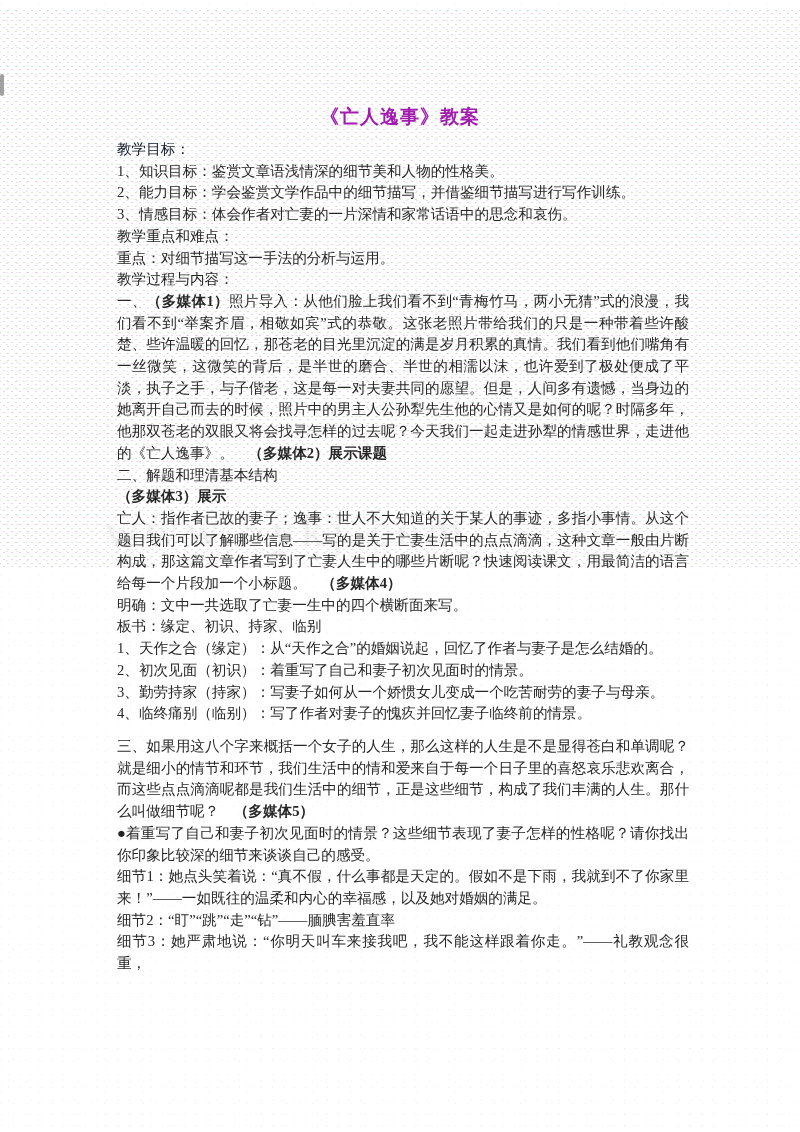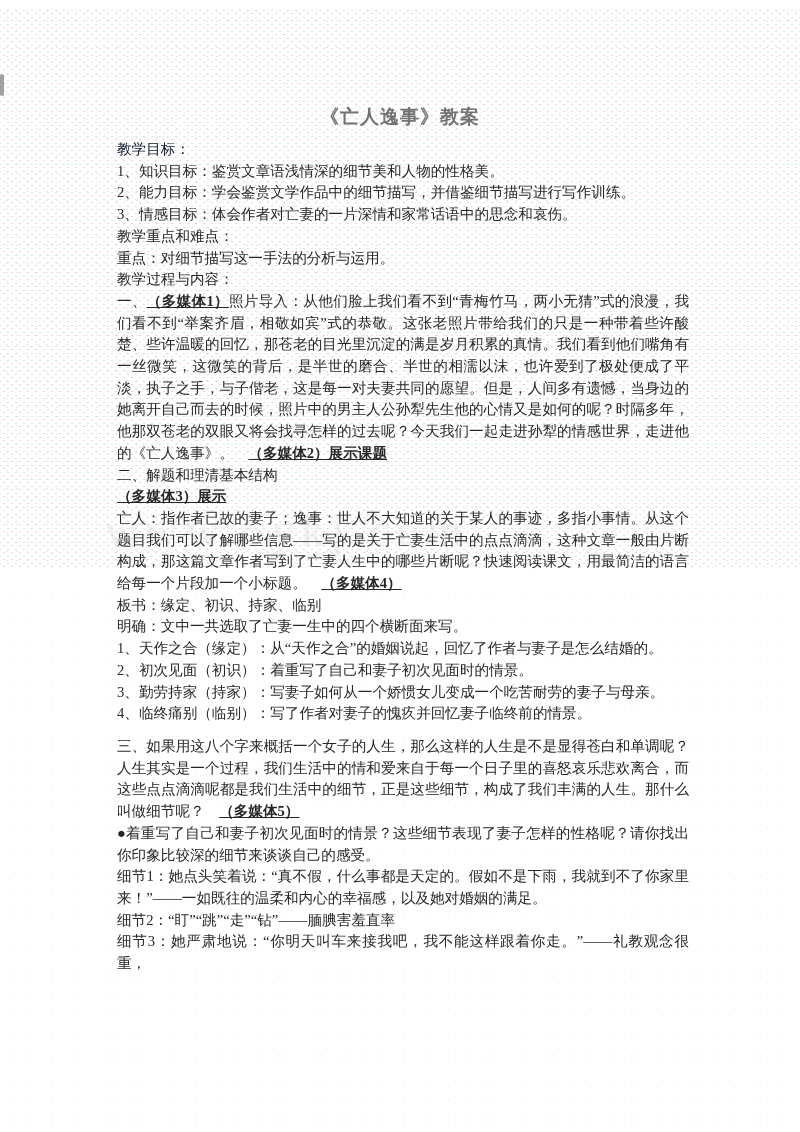--- a/index.html
+++ b/index.html
@@ -51,51 +51,51 @@
     line-height:26px;
   }
   .doc-body{
     position:absolute;left:117px;top:139px;width:572px;
     font-size:14.6px;line-height:21.7px;
     color:#262626;
     text-align:justify;
   }
   .para{margin:0;}
   .para.gap{margin-top:11px;}
-  .b{font-weight:bold;text-decoration:underline;}
+  .b{font-weight:bold;}
 </style>
 </head>
 <body>
 
 <div class="page">
   <div class="dots-top"></div>
   <div class="speckle"></div>
   <div class="scan-artifact"></div>
 
   <div class="watermark">www.5ykj.com</div>
 
-  <div class="doc-title" style="color: #737373;">《亡人逸事》教案</div>
+  <div class="doc-title" style="color: #a21caf;">《亡人逸事》教案</div>
 
   <div class="doc-body">
       <div class="para"><span style="color: #0f172a;">教学目标：</span></div>
       <div class="para"><span>1、知识目标：鉴赏文章语浅情深的细节美和人物的性格美。</span></div>
       <div class="para"><span>2、能力目标：学会鉴赏文学作品中的细节描写，并借鉴细节描写进行写作训练。</span></div>
       <div class="para"><span>3、情感目标：体会作者对亡妻的一片深情和家常话语中的思念和哀伤。</span></div>
       <div class="para"><span>教学重点和难点：</span></div>
       <div class="para"><span>重点：对细节描写这一手法的分析与运用。</span></div>
       <div class="para"><span>教学过程与内容：</span></div>
       <div class="para"><span>一、</span><span class="b">（多媒体1）</span><span>照片导入：从他们脸上我们看不到“青梅竹马，两小无猜”式的浪漫，我们看不到“举案齐眉，相敬如宾”式的恭敬。这张老照片带给我们的只是一种带着些许酸楚、些许温暖的回忆，那苍老的目光里沉淀的满是岁月积累的真情。我们看到他们嘴角有一丝微笑，这微笑的背后，是半世的磨合、半世的相濡以沫，也许爱到了极处便成了平淡，执子之手，与子偕老，这是每一对夫妻共同的愿望。但是，人间多有遗憾，当身边的她离开自己而去的时候，照片中的男主人公孙犁先生他的心情又是如何的呢？时隔多年，他那双苍老的双眼又将会找寻怎样的过去呢？今天我们一起走进孙犁的情感世界，走进他的《亡人逸事》。　</span><span class="b">（多媒体2）展示课题</span></div>
       <div class="para"><span>二、解题和理清基本结构</span></div>
       <div class="para"><span class="b">（多媒体3）展示</span></div>
       <div class="para"><span>亡人：指作者已故的妻子；逸事：世人不大知道的关于某人的事迹，多指小事情。从这个题目我们可以了解哪些信息——写的是关于亡妻生活中的点点滴滴，这种文章一般由片断构成，那这篇文章作者写到了亡妻人生中的哪些片断呢？快速阅读课文，用最简洁的语言给每一个片段加一个小标题。　</span><span class="b">（多媒体4）</span></div>
+      <div class="para"><span>明确：文中一共选取了亡妻一生中的四个横断面来写。</span></div>
       <div class="para"><span>板书：缘定、初识、持家、临别</span></div>
-      <div class="para"><span>明确：文中一共选取了亡妻一生中的四个横断面来写。</span></div>
       <div class="para"><span>1、天作之合（缘定）：从“天作之合”的婚姻说起，回忆了作者与妻子是怎么结婚的。</span></div>
       <div class="para"><span>2、初次见面（初识）：着重写了自己和妻子初次见面时的情景。</span></div>
       <div class="para"><span>3、勤劳持家（持家）：写妻子如何从一个娇惯女儿变成一个吃苦耐劳的妻子与母亲。</span></div>
       <div class="para"><span>4、临终痛别（临别）：写了作者对妻子的愧疚并回忆妻子临终前的情景。</span></div>
-      <div class="para gap"><span>三、如果用这八个字来概括一个女子的人生，那么这样的人生是不是显得苍白和单调呢？人生其实是一个过程，我们生活中的情和爱来自于每一个日子里的喜怒哀乐悲欢离合，而这些点点滴滴呢都是我们生活中的细节，正是这些细节，构成了我们丰满的人生。那什么叫做细节呢？　</span><span class="b">（多媒体5）</span></div>
+      <div class="para gap"><span>三、如果用这八个字来概括一个女子的人生，那么这样的人生是不是显得苍白和单调呢？就是细小的情节和环节，我们生活中的情和爱来自于每一个日子里的喜怒哀乐悲欢离合，而这些点点滴滴呢都是我们生活中的细节，正是这些细节，构成了我们丰满的人生。那什么叫做细节呢？　</span><span class="b">（多媒体5）</span></div>
       <div class="para"><span>●着重写了自己和妻子初次见面时的情景？这些细节表现了妻子怎样的性格呢？请你找出你印象比较深的细节来谈谈自己的感受。</span></div>
       <div class="para"><span>细节1：她点头笑着说：“真不假，什么事都是天定的。假如不是下雨，我就到不了你家里来！”——一如既往的温柔和内心的幸福感，以及她对婚姻的满足。</span></div>
       <div class="para"><span>细节2：“盯”“跳”“走”“钻”——腼腆害羞直率</span></div>
       <div class="para"><span>细节3：她严肃地说：“你明天叫车来接我吧，我不能这样跟着你走。”——礼教观念很重，</span></div>
     </div>
 </div>
 
 </body></html>

